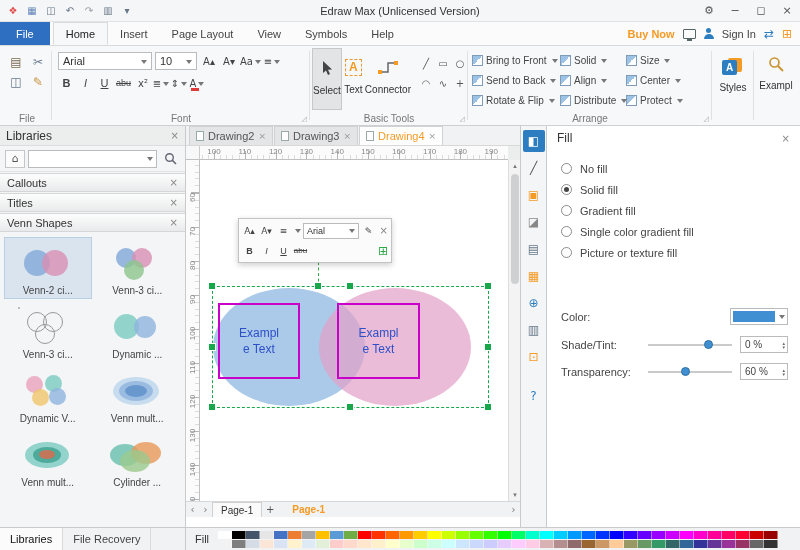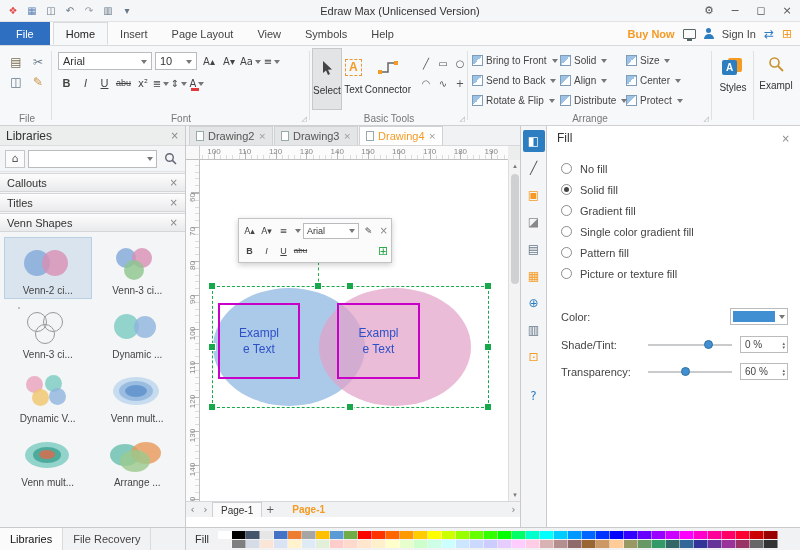--- a/index.html
+++ b/index.html
@@ -489,21 +489,21 @@
           </div>
           <div class="lbl">Venn mult...</div>
         </div>
         <div class="lib-item">
           <div class="thumb t-cylinder">
             <i></i>
             <i></i>
             <i></i>
             <i></i>
           </div>
-          <div class="lbl">Arrange ...</div>
+          <div class="lbl">Cylinder ...</div>
         </div>
       </div>
   </div>
 
   <div class="canvas">
     <div class="doc-tabs">
         <div class="dtab">
           <i class="pageico"></i>
           <span>Drawing2</span>
           <span class="tclose glyph">×</span>
@@ -631,24 +631,20 @@
           <span class="radio"></span>
           <span>Solid fill</span>
         </div>
         <div class="fp-opt">
           <span class="radio"></span>
           <span>Gradient fill</span>
         </div>
         <div class="fp-opt">
           <span class="radio"></span>
           <span>Single color gradient fill</span>
-        </div>
-        <div class="fp-opt">
-          <span class="radio"></span>
-          <span>Pattern fill</span>
         </div>
         <div class="fp-opt">
           <span class="radio"></span>
           <span>Picture or texture fill</span>
         </div>
       </div>
 
     <div class="fp-row fp-color">
       <span>Color:</span>
       <div class="colorcombo">

